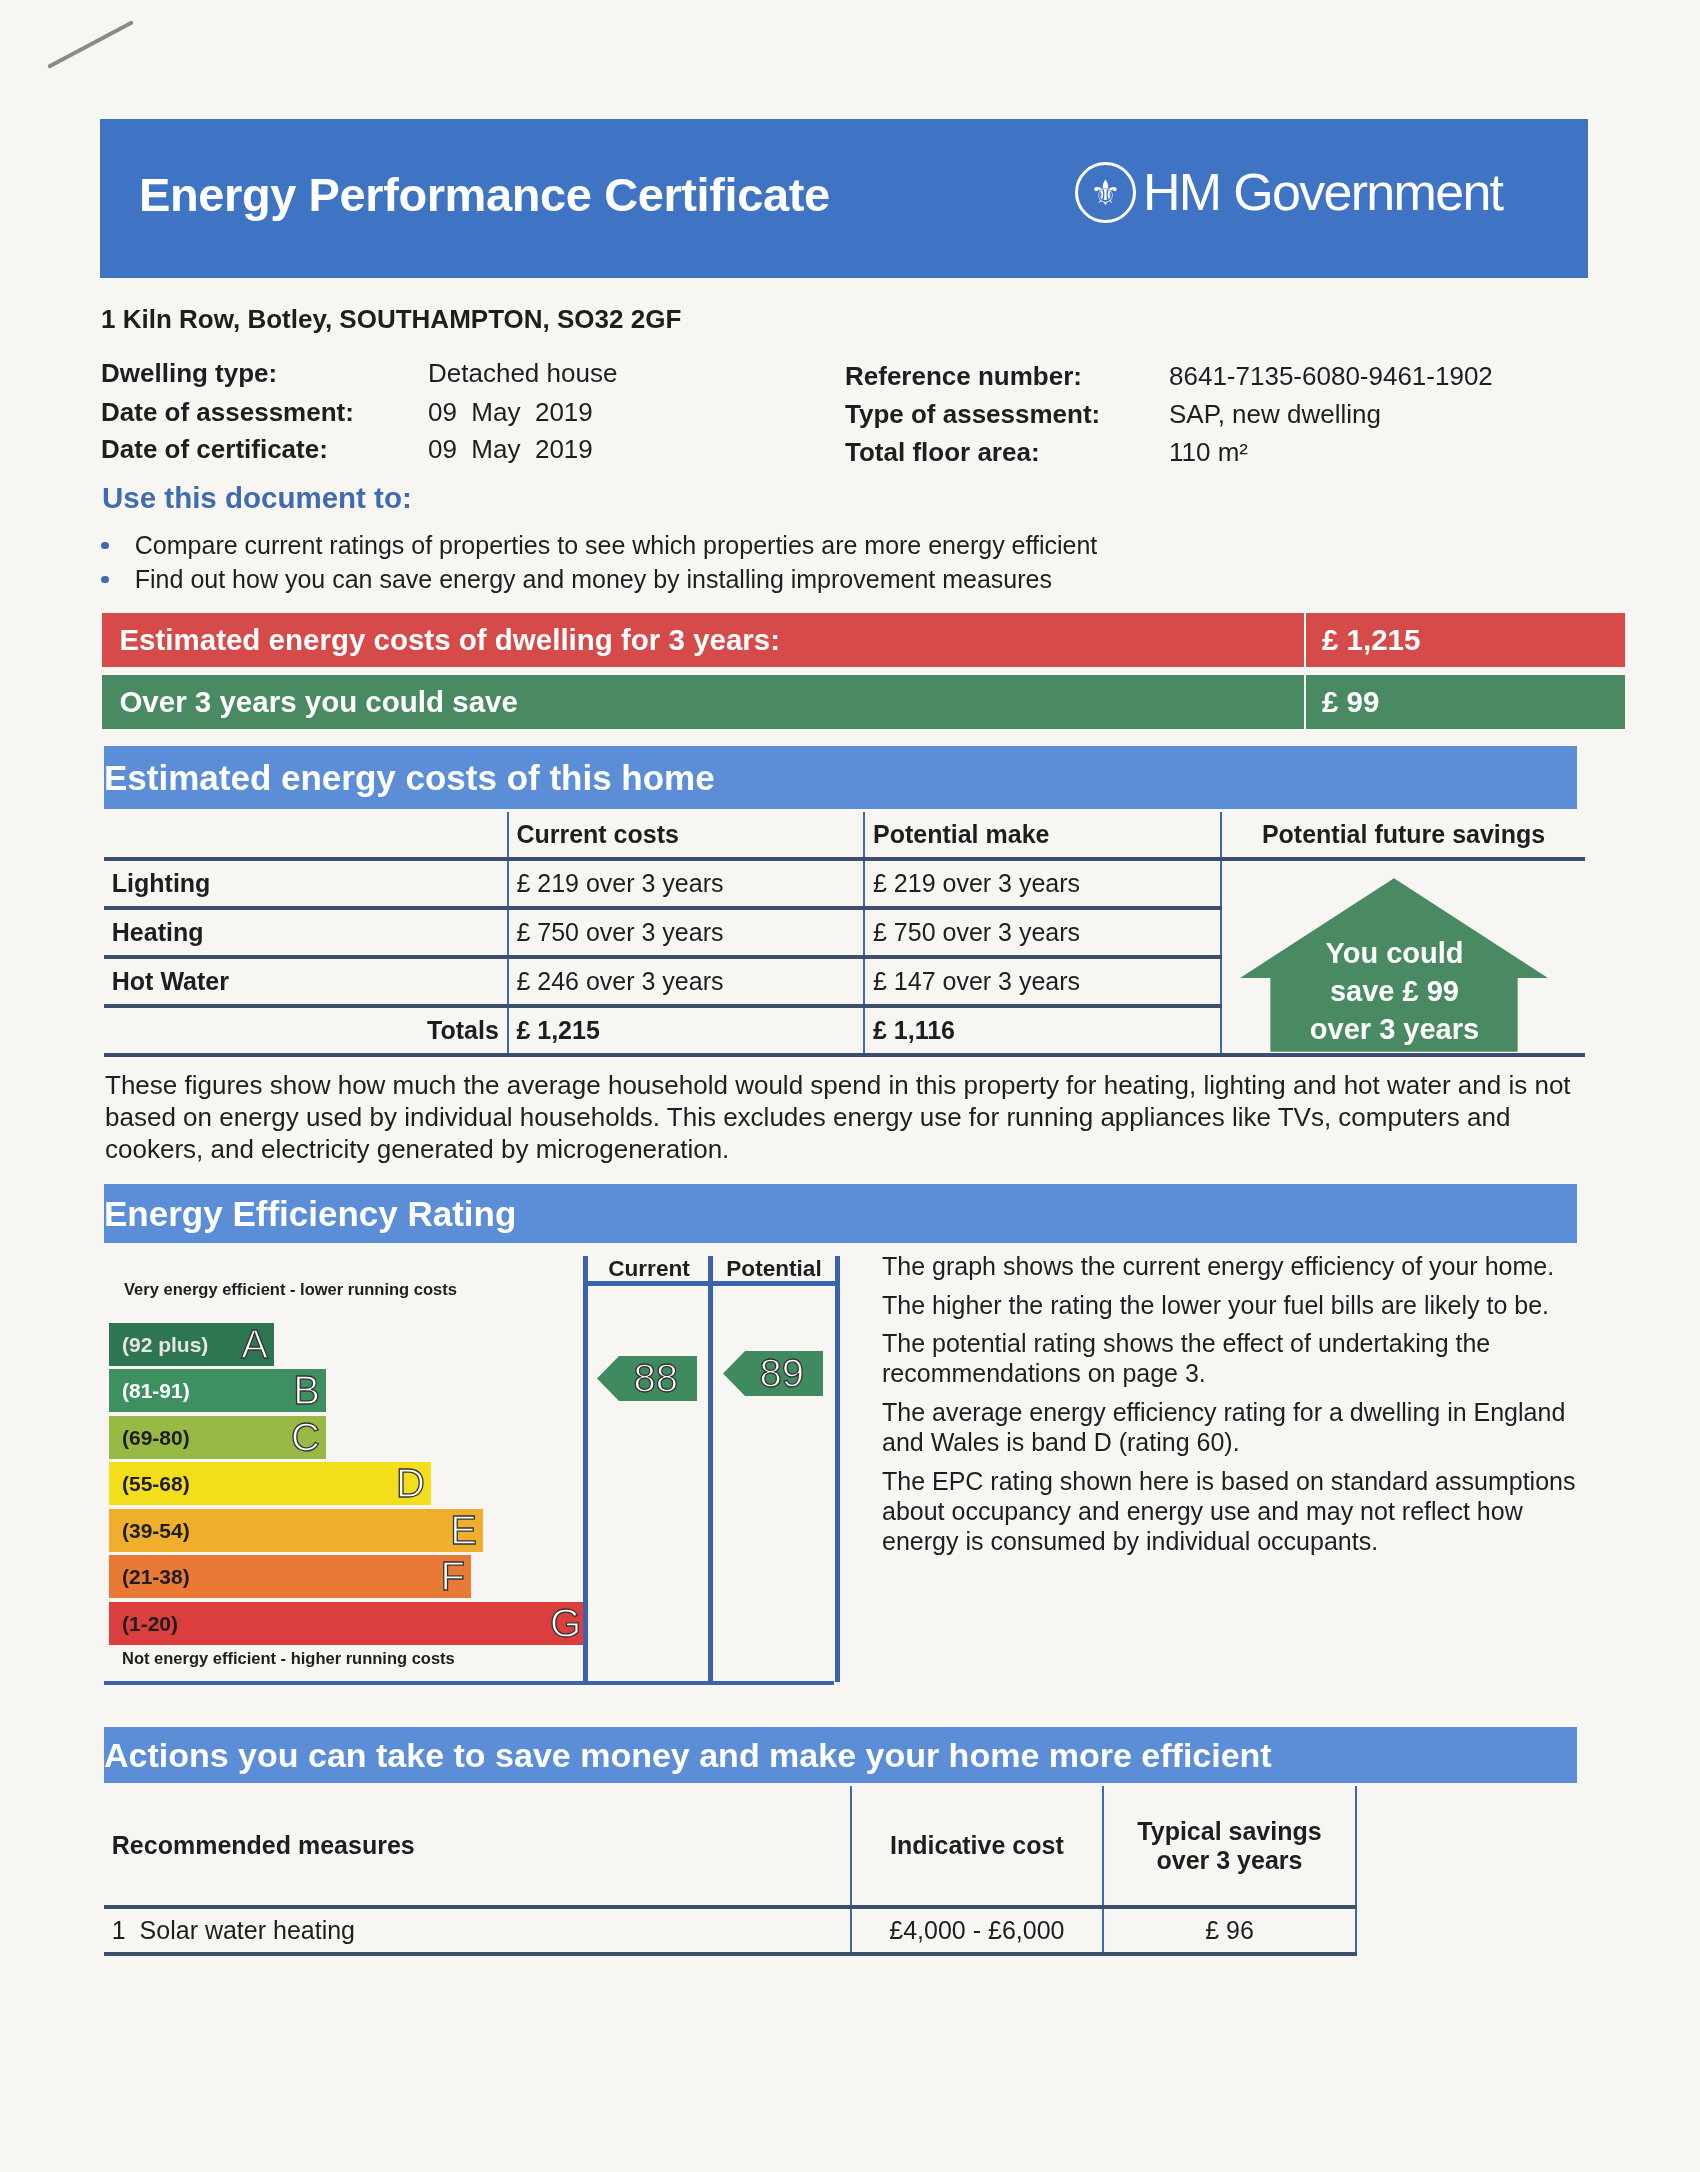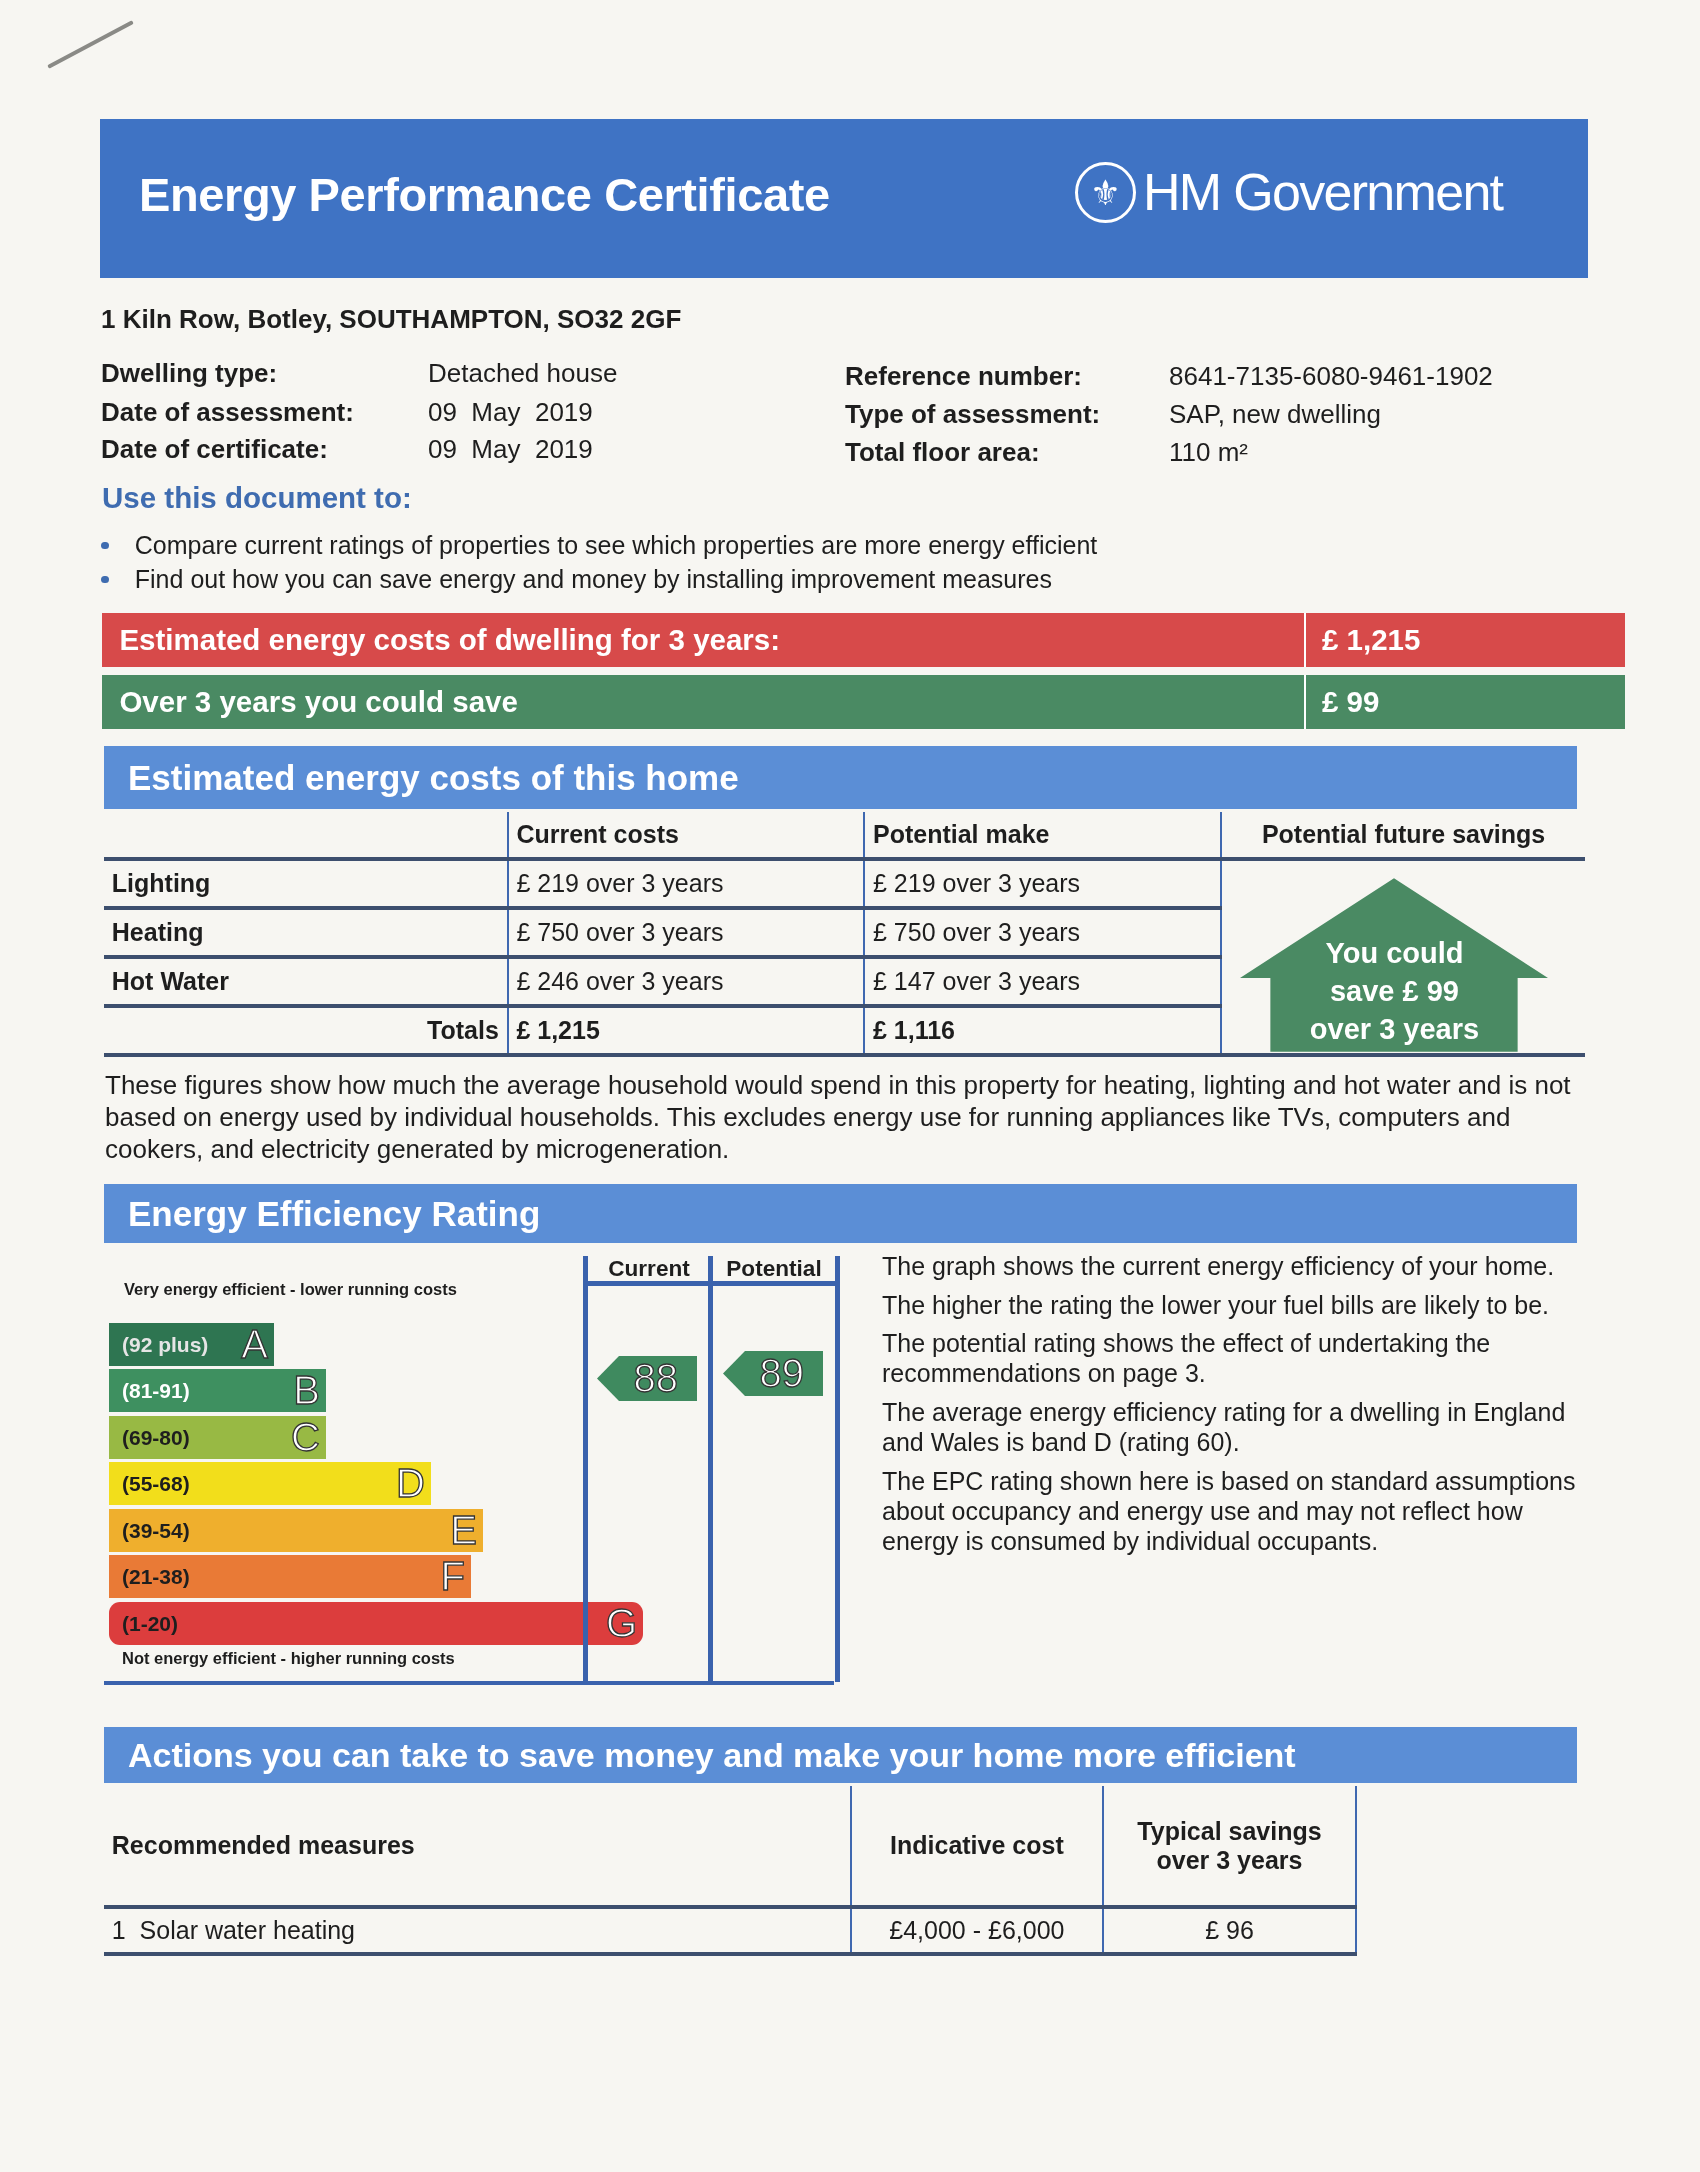--- a/index.html
+++ b/index.html
@@ -22,21 +22,21 @@
   .use-heading { left: 102px; top: 481px; font-size: 29.5px; font-weight: bold; color: #3f6cb0; }
   .bullet-row { left: 101px; font-size: 25px; display: flex; align-items: center; }
   .bullet-dot { width: 7.8px; height: 7.8px; border-radius: 50%; background: #3f6cb0; margin-right: 26px; }
 
   .cost-bar { left: 102px; width: 1523px; height: 54px; display: flex; color: #fff; font-weight: bold; font-size: 29.5px; gap: 36px; }
   .cost-bar .label { width: 1149px; padding-left: 17.4px; display: flex; align-items: center; }
   .cost-bar .value { flex: 1; border-left: 2.6px solid #fff; padding-left: 15.6px; display: flex; align-items: center; }
   .red { background: #d74a4a; }
   .green { background: #4a8a63; }
 
-  .section-head { left: 104px; width: 1473px; height: 63px; background: #5b8ed6; color: #fff; font-weight: bold; font-size: 35px; display: flex; align-items: center; padding-left: 24px; box-sizing: border-box; }
+  .section-head { left: 104px; width: 1473px; height: 63px; background: #5b8ed6; color: #fff; font-weight: bold; font-size: 35px; display: flex; align-items: center; box-sizing: border-box; }
 
   table.costs { position: absolute; left: 104px; top: 812px; border-collapse: collapse; font-size: 25px; }
   table.costs td, table.costs th { border-bottom: 4.3px solid #3d4f6e; height: 45px; padding: 0 7.8px; text-align: left; }
   table.costs th { font-weight: bold; }
   table.costs .vline { border-left: 2.6px solid #3f68b0; }
   table.costs .rowlabel { font-weight: bold; width: 387px; }
   table.costs .totals-label { text-align: right; }
   table.costs .nobottom { border-bottom: none; }
 
   .house { left: 1240px; top: 878px; width: 308px; height: 174px; }
@@ -173,21 +173,21 @@
       <span class="letter">D</span>
     </div>
     <div class="abs band" style="top: 1509px; width: 374px; background: rgb(239, 175, 45);">
       <span class="range" style="color: rgb(30, 30, 30);">(39-54)</span>
       <span class="letter">E</span>
     </div>
     <div class="abs band" style="top: 1555px; width: 362px; background: rgb(233, 122, 54); align-items: center;">
       <span class="range" style="color: rgb(30, 30, 30);">(21-38)</span>
       <span class="letter">F</span>
     </div>
-    <div class="abs band" style="top: 1602px; width: 534px; background: rgb(220, 61, 61); border-radius: 11px;">
+    <div class="abs band" style="top: 1602px; width: 478px; background: rgb(220, 61, 61);">
       <span class="range" style="color: rgb(30, 30, 30);">(1-20)</span>
       <span class="letter">G</span>
     </div>
   </div>
 <div class="abs eer-bottom-label">Not energy efficient - higher running costs</div>
 
 <div class="abs eer-col" style="left:583px;top:1256px;width:122px;height:426px;border-right:none">
   <div class="eer-col-head" style="height:25px;border-bottom:5.2px solid #3a62ad">Current</div>
 </div>
 <div class="abs eer-col" style="left:708px;top:1256px;width:122px;height:426px">

